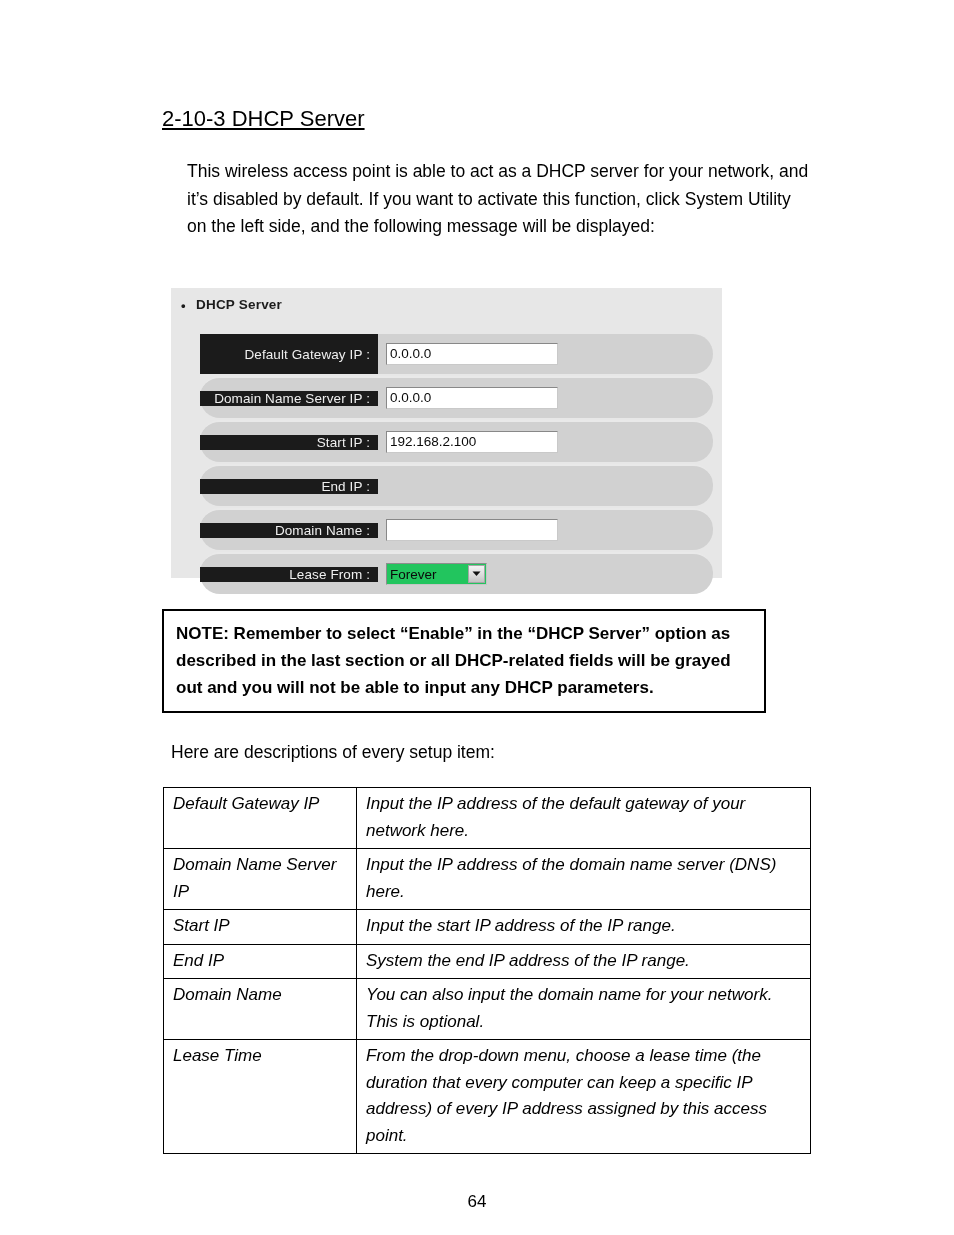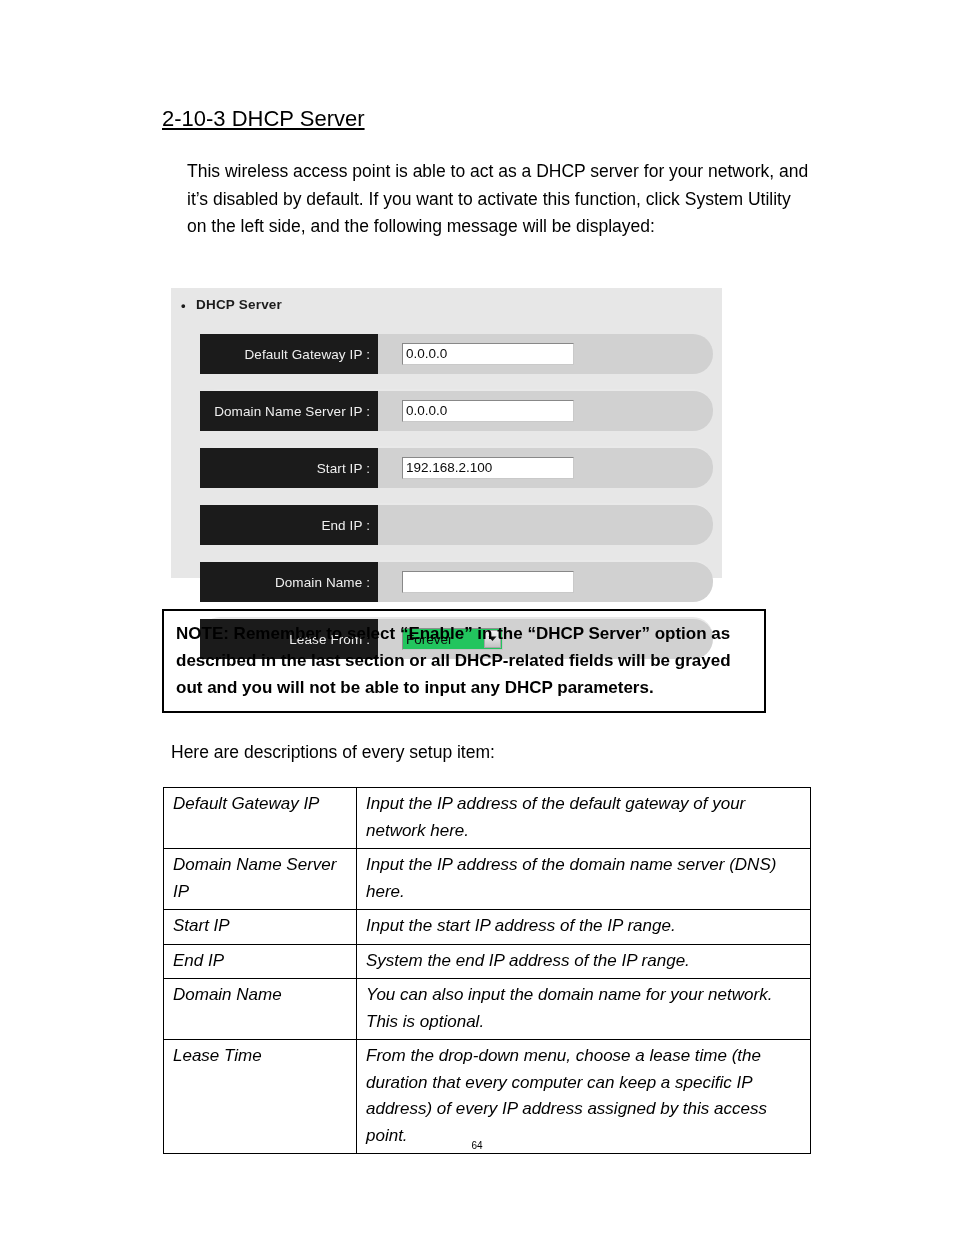--- a/index.html
+++ b/index.html
@@ -76,44 +76,45 @@
     left: 29px;
     top: 46px;
     width: 513px;
   }
   .form-row {
     position: relative;
     height: 40px;
     background: #d1d1d1;
     display: flex;
     align-items: stretch;
-    margin-bottom: 15px;
+    margin-bottom: 2px;
     border-radius: 20px;
   }
   .form-row + .form-row {
     border-top: 2px solid #e9e9e9;
+    align-items: center;
   }
   .row-label {
     width: 178px;
     flex: 0 0 178px;
     background: #1b1b1b;
     color: #efefef;
     font-size: 13.5px;
     display: flex;
     align-items: center;
     justify-content: flex-end;
     padding-right: 8px;
     box-sizing: border-box;
     letter-spacing: 0.1px;
   }
   .row-field {
     flex: 1 1 auto;
     display: flex;
     align-items: center;
-    padding-left: 24px;
+    padding-left: 8px;
     box-sizing: border-box;
   }
 
   .txt-input {
     width: 172px;
     height: 22px;
     background: #ffffff;
     border: 1px solid #9a9a9a;
     border-top-color: #888888;
     border-left-color: #888888;
@@ -204,24 +205,24 @@
     vertical-align: top;
     padding: 3px 6px 4px 9px;
   }
   .desc-table td.term { width: 177px; }
   .desc-table td.definition { width: 438px; }
 
   
   .page-number {
     position: absolute;
     left: 0;
-    top: 1140px;
+    top: 1192px;
     width: 954px;
     text-align: center;
-    font-size: 10px;
+    font-size: 17px;
   }
 </style>
 </head>
 <body>
 
 <div class="page">
 
   <div class="section-heading">2-10-3 DHCP Server</div>
 
   <div class="intro-para">This wireless access point is able to act as a DHCP server for your network, and it’s disabled by default. If you want to activate this function, click System Utility on the left side, and the following message will be displayed:</div>

